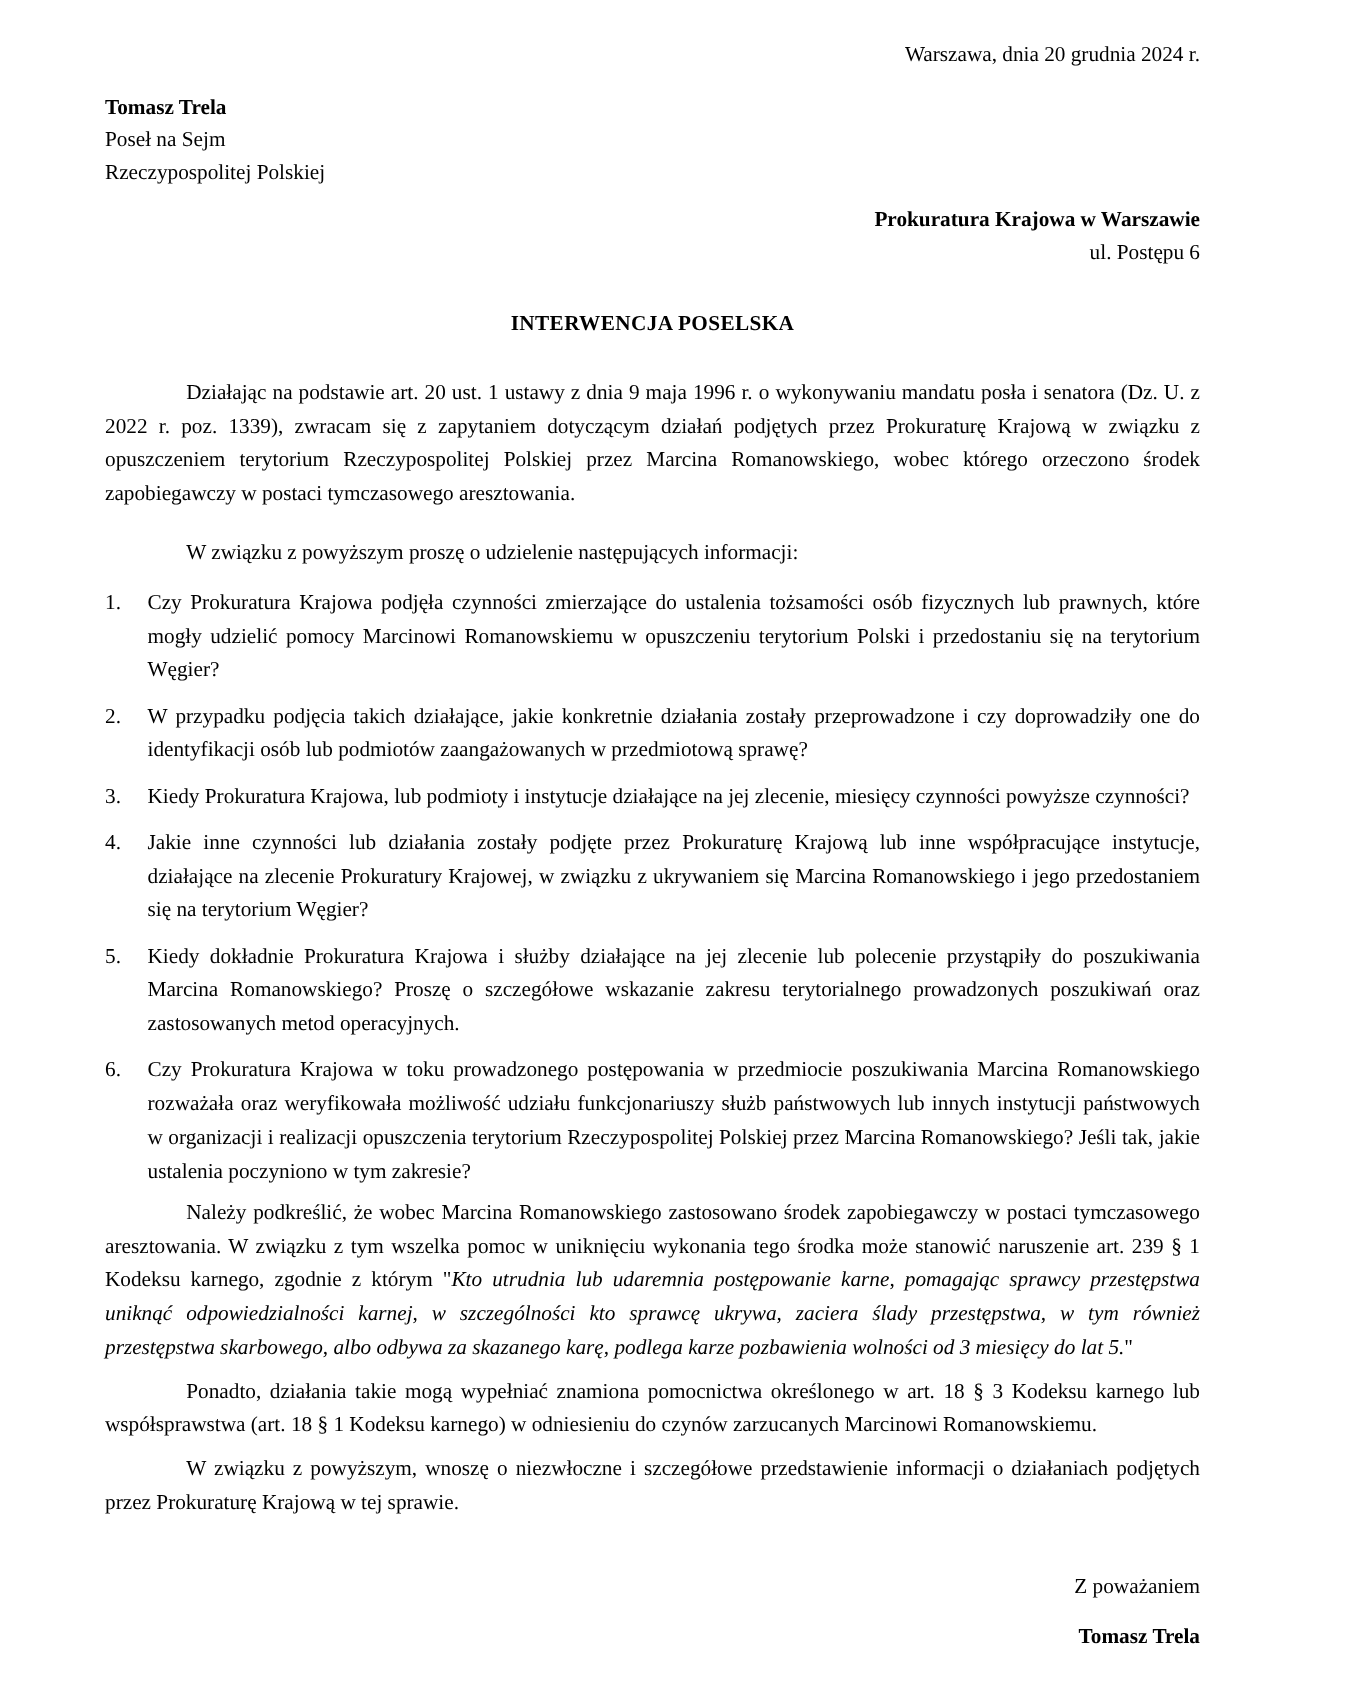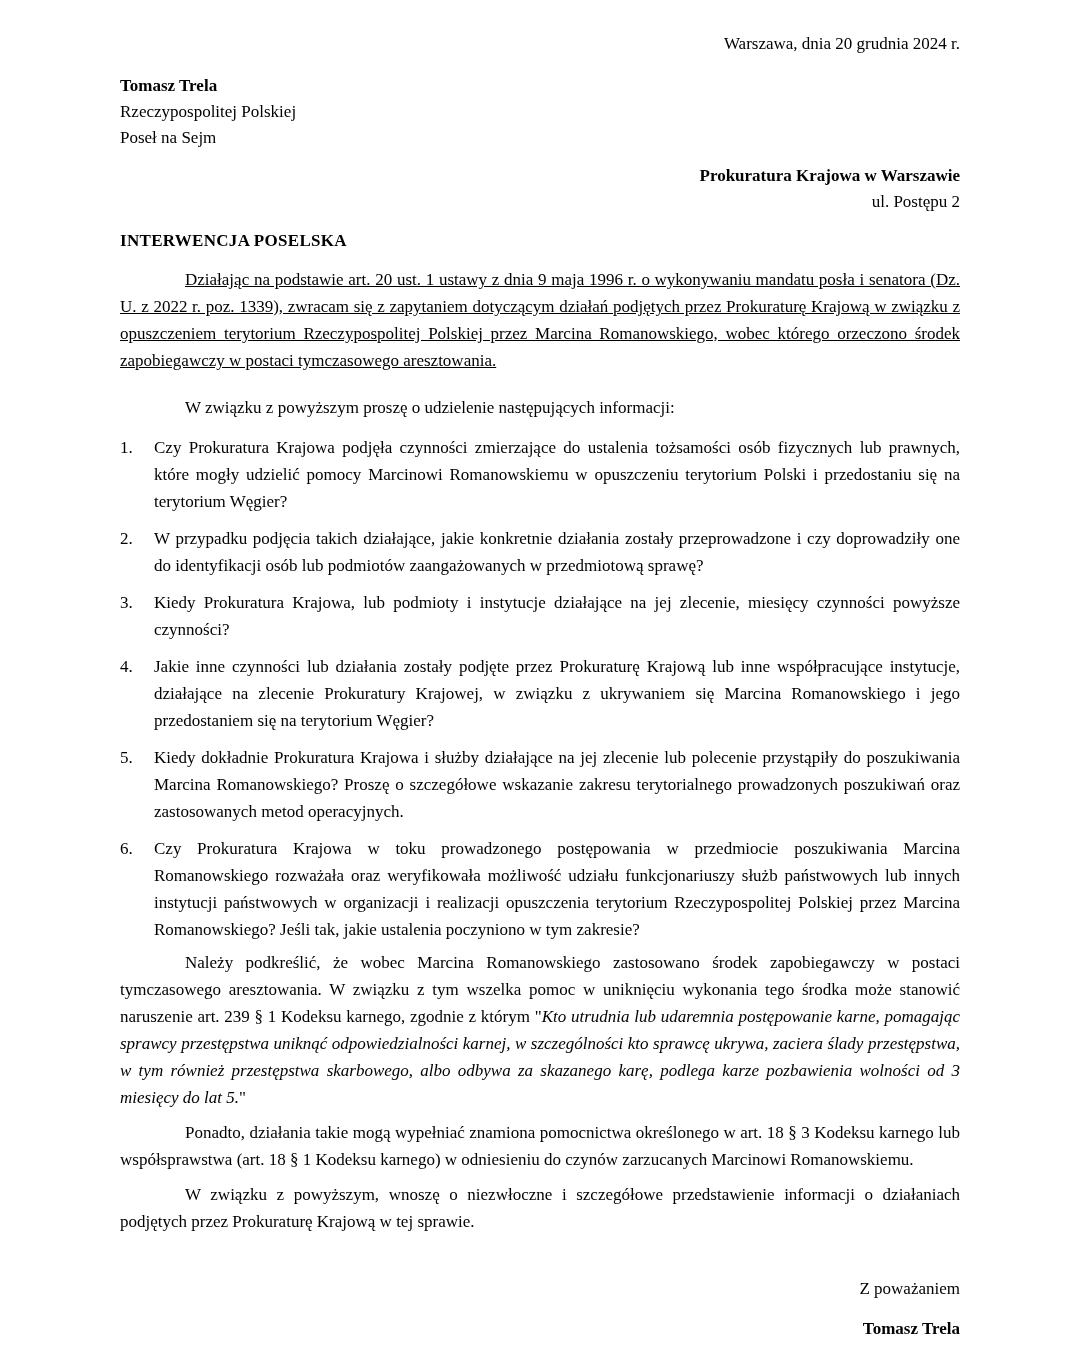--- a/index.html
+++ b/index.html
@@ -5,31 +5,31 @@
   * { margin:0; padding:0; box-sizing:border-box; }
   html, body { background:#ffffff; }
   .page {
     width:1080px; height:1350px;
     margin:0 auto;
     background:#ffffff;
     color:#000000;
     font-family:"Liberation Serif", serif;
     font-size:17px;
     line-height:27px;
-    padding:30px 120px 0 120px;
+    padding:30px 120px 0 84px;
     overflow:hidden;
   }
   .date-line { text-align:right; }
   .sender-block { margin-top:16px; line-height:26px; }
   .sender-name { font-weight:bold; }
   .recipient-block { margin-top:12px; text-align:right; line-height:26px; }
   .recipient-name { font-weight:bold; }
-  .doc-title { margin-top:12px; text-align:left; font-weight:bold; letter-spacing:0.3px; }
+  .doc-title { margin-top:30px; text-align:center; font-weight:bold; letter-spacing:0.3px; }
   .para { text-align:justify; text-indent:65px; }
-  .intro-para { margin-top:12px;text-decoration:underline; }
+  .intro-para { margin-top:28px; }
   .request-line { margin-top:20px; text-indent:65px; }
   .q-list { margin-top:13px; }
   .q-item { display:flex; margin-bottom:10px; }
   .q-item:last-child { margin-bottom:0; }
   .q-num { width:34px; flex-shrink:0; }
   .q-text { flex:1; text-align:justify; }
   .legal-para { margin-top:6px; }
   .quote-italic { font-style:italic; }
   .aiding-para { margin-top:8px; }
   .closing-para { margin-top:8px; }
@@ -38,27 +38,27 @@
 </style>
 </head>
 <body>
 
 <div class="page">
 
   <div class="date-line">Warszawa, dnia 20 grudnia 2024 r.</div>
 
   <div class="sender-block">
     <div class="sender-name">Tomasz Trela</div>
+    <div>Poseł na Sejm</div>
     <div>Rzeczypospolitej Polskiej</div>
-    <div>Poseł na Sejm</div>
   </div>
 
   <div class="recipient-block">
     <div class="recipient-name">Prokuratura Krajowa w Warszawie</div>
-    <div>ul. Postępu 2</div>
+    <div>ul. Postępu 6</div>
   </div>
 
   <div class="doc-title">INTERWENCJA POSELSKA</div>
 
   <p class="para intro-para">Działając na podstawie art. 20 ust. 1 ustawy z dnia 9 maja 1996 r. o wykonywaniu mandatu posła i senatora (Dz. U. z 2022 r. poz. 1339), zwracam się z zapytaniem dotyczącym działań podjętych przez Prokuraturę Krajową w związku z opuszczeniem terytorium Rzeczypospolitej Polskiej przez Marcina Romanowskiego, wobec którego orzeczono środek zapobiegawczy w postaci tymczasowego aresztowania.</p>
 
   <p class="request-line">W związku z powyższym proszę o udzielenie następujących informacji:</p>
 
   <div class="q-list">
     <div class="q-item">

